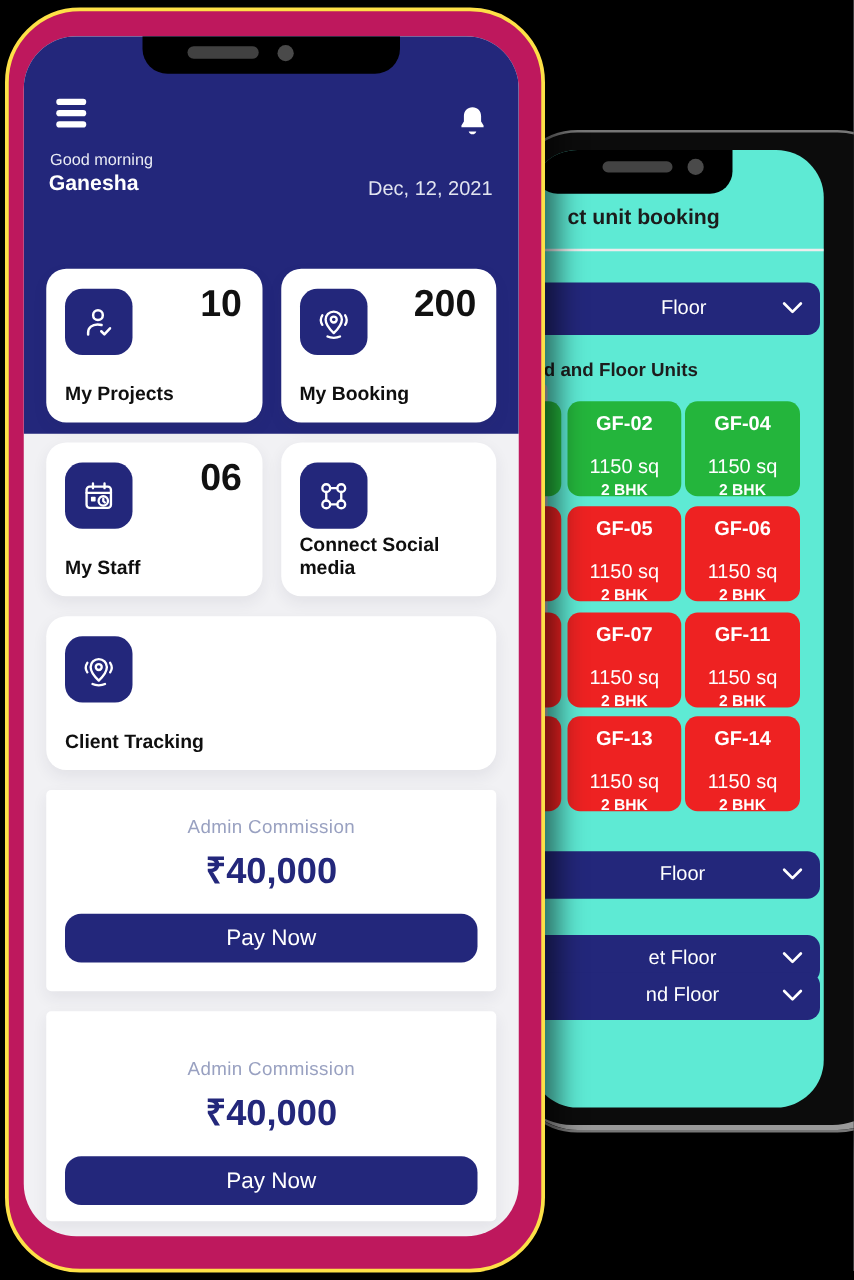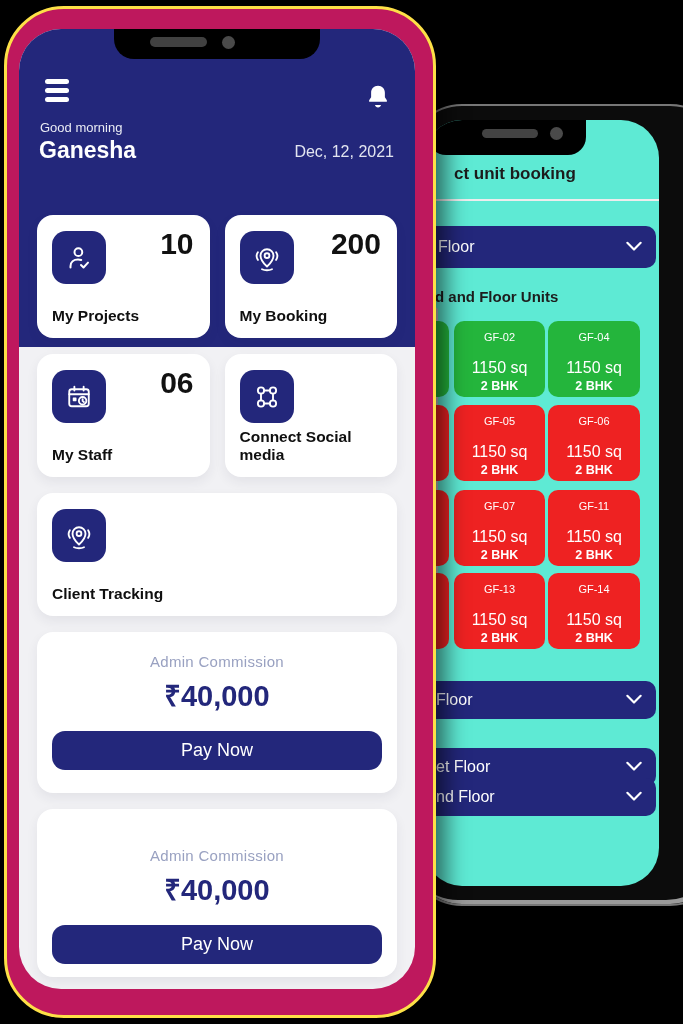--- a/index.html
+++ b/index.html
@@ -23,35 +23,35 @@
     background:#000;border-radius:0 0 18px 18px;
   }
   .notch-right .speaker{position:absolute;left:54px;top:9px;width:56px;height:9px;border-radius:5px;background:#434343;}
   .notch-right .cam{position:absolute;left:122px;top:7px;width:13px;height:13px;border-radius:50%;background:#4a4a4a;}
   .rp-title{position:absolute;left:30px;top:44px;font-size:17px;font-weight:bold;color:#1c1c1c;}
   .rp-divider{position:absolute;top:79px;left:0;right:0;height:2px;background:#ededed;}
   .dd{
     position:absolute;left:-26px;width:258px;height:42px;border-radius:10px;
     background:var(--navy);color:#fff;font-size:16px;line-height:42px;
   }
-  .dd .dd-label{padding-left:40px;}
+  .dd .dd-label{padding-left:40px;text-align:center;}
   .dd .chev{position:absolute;right:12px;top:13px;width:20px;height:16px;}
   .dd-top{top:106px;}
   .rp-section{position:absolute;left:11px;top:168px;font-size:15px;font-weight:bold;color:#1d1d1d;text-align:center;}
   .scrollbar{position:absolute;left:6px;top:187px;width:8px;height:335px;border-radius:5px;background:#c2c4ca;}
   .units{position:absolute;left:0;top:201px;right:0;height:360px;}
   .unit-row{position:absolute;left:0;right:0;height:76px;}
   .unit-row.r0{top:0;} .unit-row.r1{top:84px;} .unit-row.r2{top:169px;} .unit-row.r3{top:252px;}
   .sliver{position:absolute;left:11px;top:0;width:14px;height:76px;border-radius:0 10px 10px 0;}
   .unit{
     position:absolute;top:0;height:76px;border-radius:10px;color:#fff;text-align:center;
   }
   .unit.c0{left:30px;width:91px;} .unit.c1{left:124px;width:92px;}
   .green{background:var(--green);} .red{background:var(--red);}
-  .unit .code{font-size:11px;font-weight:normal;margin-top:10px;}
+  .unit .code{font-size:16px;font-weight:bold;margin-top:10px;}
   .unit .area{font-size:16px;margin-top:16px;}
   .unit .typ{font-size:12.5px;font-weight:bold;margin-top:2px;}
   .dd-b0{top:561px;height:38px;line-height:38px;}
   .dd-b1{top:609px;height:38px;line-height:38px;margin-top:19px;}
   .dd-b2{top:658px;height:38px;line-height:38px;}
   .dd-b0 .dd-label,.dd-b1 .dd-label,.dd-b2 .dd-label{padding-left:38px;}
   .dd-b0 .chev,.dd-b1 .chev,.dd-b2 .chev{top:11px;}
   
   .phone-left{
     position:absolute;left:4px;top:6px;width:426px;height:1006px;
@@ -66,40 +66,40 @@
   .notch-left{
     position:absolute;top:0;left:50%;transform:translateX(-50%);
     width:206px;height:30px;background:#000;border-radius:0 0 20px 20px;z-index:5;
   }
   .notch-left .speaker{position:absolute;left:36px;top:8px;width:57px;height:10px;border-radius:6px;background:#414141;}
   .notch-left .cam{position:absolute;left:108px;top:7px;width:13px;height:13px;border-radius:50%;background:#4a4a4a;}
   .hamburger{position:absolute;left:26px;top:50px;width:24px;cursor:pointer;}
   .hamburger .bar{height:4.5px;background:#fff;border-radius:3px;margin-bottom:4.5px;}
   .bell{position:absolute;right:23px;top:52px;width:28px;height:30px;}
   .greeting{position:absolute;left:21px;top:91px;font-size:13px;color:#e9ebf4;}
-  .username{position:absolute;left:20px;top:108px;font-size:23px;font-weight:bold;color:#fff;}
+  .username{position:absolute;left:20px;top:108px;font-size:17px;font-weight:bold;color:#fff;}
   .headerdate{position:absolute;right:21px;top:114px;font-size:16px;color:#e2e5f0;}
   .lp-content{
     position:absolute;top:186px;left:18px;right:18px;
     display:flex;flex-direction:column;gap:16px;
   }
   .stat-grid{display:flex;gap:15px;justify-content:space-between;}
   .stat-card{
     flex:1;height:123px;background:var(--card);border-radius:16px;position:relative;
     box-shadow:0 5px 12px rgba(40,40,70,.07);
   }
   .tile{
     position:absolute;left:15px;top:16px;width:54px;height:53px;
     background:var(--navy);border-radius:14px;
     display:flex;align-items:center;justify-content:center;
   }
   .stat-value{position:absolute;right:16px;top:12px;font-size:30px;font-weight:bold;color:#111;}
   .stat-label{position:absolute;left:15px;bottom:13px;font-size:15.5px;font-weight:bold;color:#0f0f0f;}
   .pay-card{
-    background:var(--card);border-radius:16px;text-align:center;position:relative;
+    background:var(--card);border-radius:4px;text-align:center;position:relative;
     box-shadow:0 5px 12px rgba(40,40,70,.07);
   }
   .pay-card.first{height:161px;padding-top:0;}
   .pay-card.second{height:168px;}
   .pc-title{font-size:15px;color:var(--muted);letter-spacing:.3px;}
   .pay-card.first .pc-title{padding-top:21px;}
   .pay-card.second .pc-title{padding-top:38px;}
   .pc-amount{font-size:29px;font-weight:bold;color:var(--navy);margin-top:5px;}
   .pay-btn{
     display:block;margin:17px auto 0;width:330px;height:39px;border:none;

